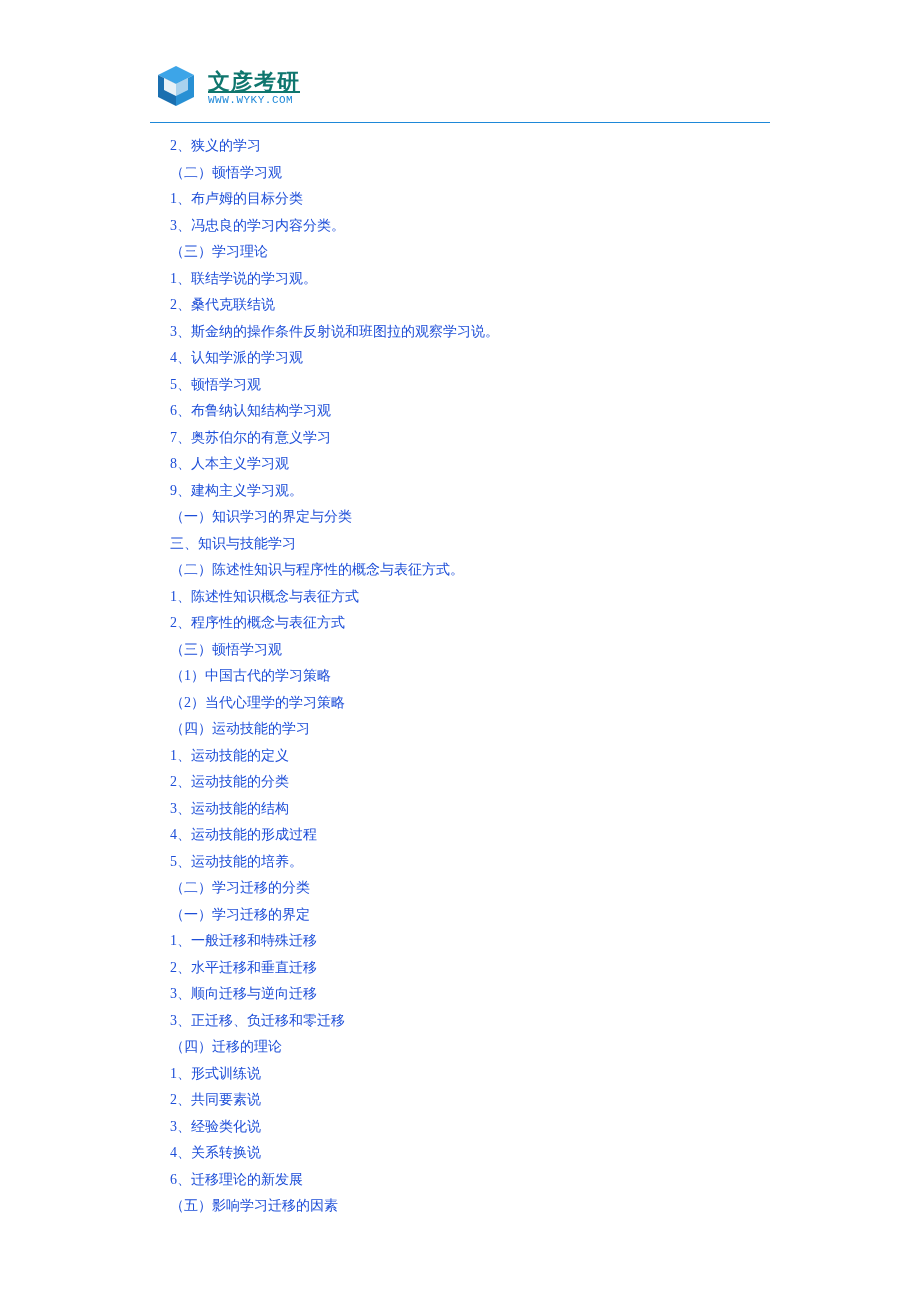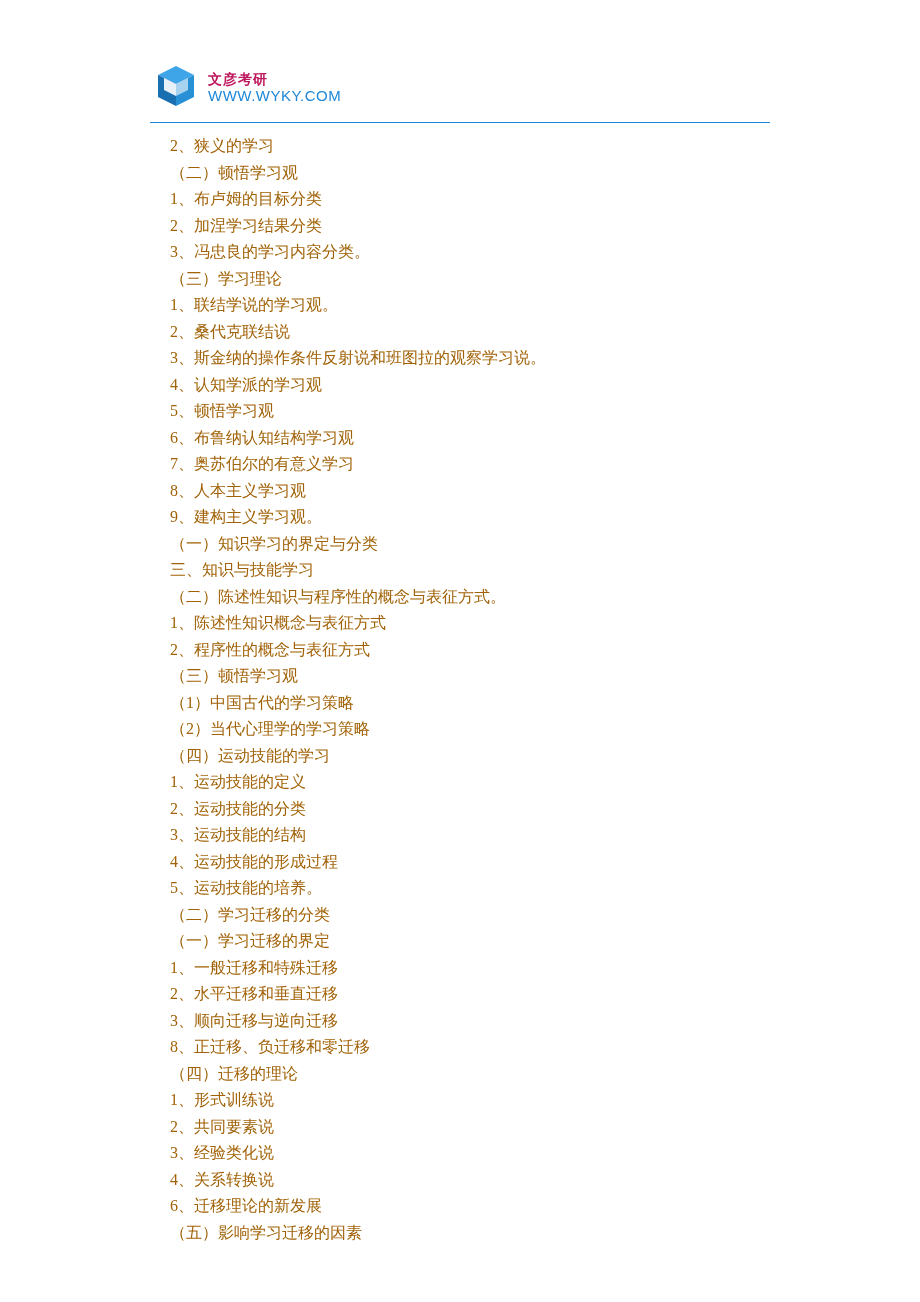--- a/index.html
+++ b/index.html
@@ -28,44 +28,45 @@
       height: 52px;
       position: relative;
       margin-right: 6px;
     }
     .logo-text {
       display: flex;
       flex-direction: column;
       justify-content: center;
     }
     .logo-title {
-      font-size: 14px;
+      font-size: 22px;
       font-weight: bold;
-      color: #be185d;
+      color: #0f766e;
       font-family: "Microsoft YaHei", sans-serif;
       letter-spacing: 1px;
       line-height: 1.1;
+      text-decoration: underline;
     }
     .logo-url {
-      font-size: 15px;
+      font-size: 11px;
       color: #1e88d8;
-      font-family: Liberation Sans, sans-serif;
+      font-family: Liberation Mono, monospace;
       letter-spacing: 0.5px;
     }
     .divider {
       border: none;
       border-top: 1.5px solid #1e88d8;
       margin-bottom: 10px;
     }
     .content {
       padding-left: 20px;
     }
     .outline-line {
-      font-size: 16px;
-      color: #a16207;
+      font-size: 14px;
+      color: #1d4ed8;
       line-height: 26.5px;
       white-space: nowrap;
     }
   </style>
 </head>
 <body>
 
 <div class="page">
   <div class="logo-area">
     <div class="logo-cube">
@@ -82,21 +83,20 @@
     <div class="logo-text">
       <div class="logo-title">文彦考研</div>
       <div class="logo-url">WWW.WYKY.COM</div>
     </div>
   </div>
   <hr class="divider">
   <div class="content">
     <div class="outline-line">2、狭义的学习</div>
     <div class="outline-line">（二）顿悟学习观</div>
     <div class="outline-line">1、布卢姆的目标分类</div>
-    <div class="outline-line">2、加涅学习结果分类</div>
     <div class="outline-line">3、冯忠良的学习内容分类。</div>
     <div class="outline-line">（三）学习理论</div>
     <div class="outline-line">1、联结学说的学习观。</div>
     <div class="outline-line">2、桑代克联结说</div>
     <div class="outline-line">3、斯金纳的操作条件反射说和班图拉的观察学习说。</div>
     <div class="outline-line">4、认知学派的学习观</div>
     <div class="outline-line">5、顿悟学习观</div>
     <div class="outline-line">6、布鲁纳认知结构学习观</div>
     <div class="outline-line">7、奥苏伯尔的有意义学习</div>
     <div class="outline-line">8、人本主义学习观</div>
@@ -113,21 +113,21 @@
     <div class="outline-line">1、运动技能的定义</div>
     <div class="outline-line">2、运动技能的分类</div>
     <div class="outline-line">3、运动技能的结构</div>
     <div class="outline-line">4、运动技能的形成过程</div>
     <div class="outline-line">5、运动技能的培养。</div>
     <div class="outline-line">（二）学习迁移的分类</div>
     <div class="outline-line">（一）学习迁移的界定</div>
     <div class="outline-line">1、一般迁移和特殊迁移</div>
     <div class="outline-line">2、水平迁移和垂直迁移</div>
     <div class="outline-line">3、顺向迁移与逆向迁移</div>
-    <div class="outline-line">8、正迁移、负迁移和零迁移</div>
+    <div class="outline-line">3、正迁移、负迁移和零迁移</div>
     <div class="outline-line">（四）迁移的理论</div>
     <div class="outline-line">1、形式训练说</div>
     <div class="outline-line">2、共同要素说</div>
     <div class="outline-line">3、经验类化说</div>
     <div class="outline-line">4、关系转换说</div>
     <div class="outline-line">6、迁移理论的新发展</div>
     <div class="outline-line">（五）影响学习迁移的因素</div>
   </div>
 </div>
 

